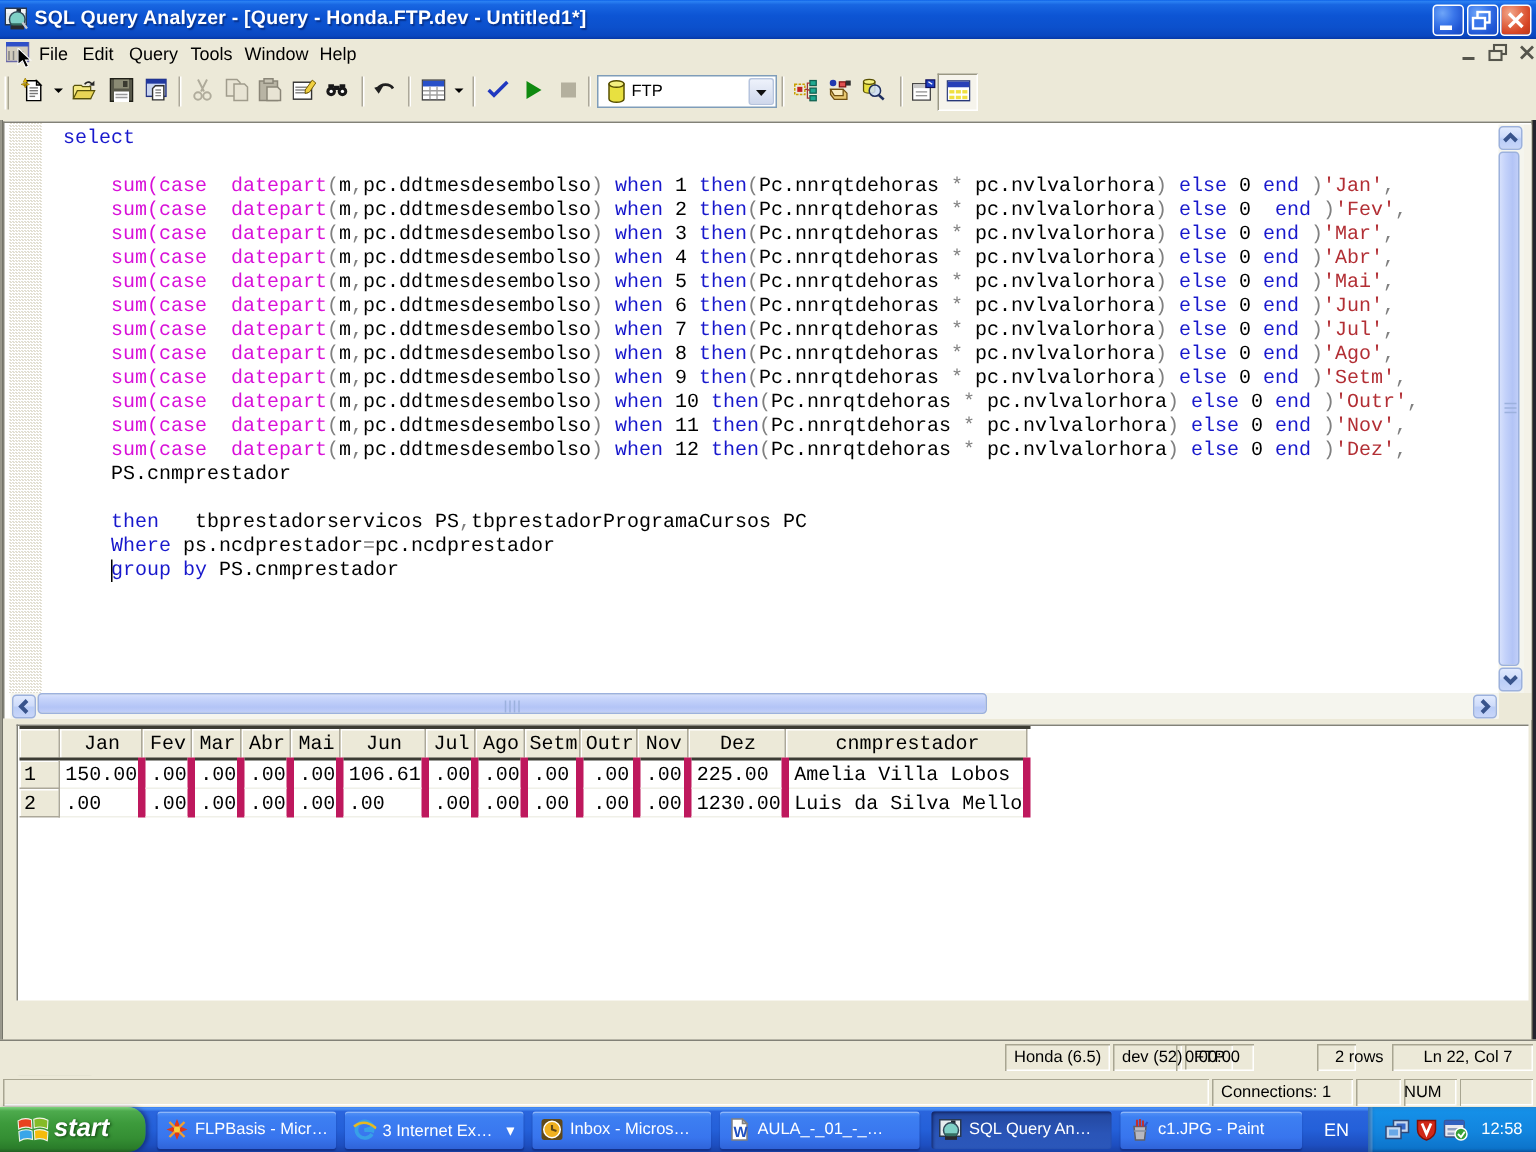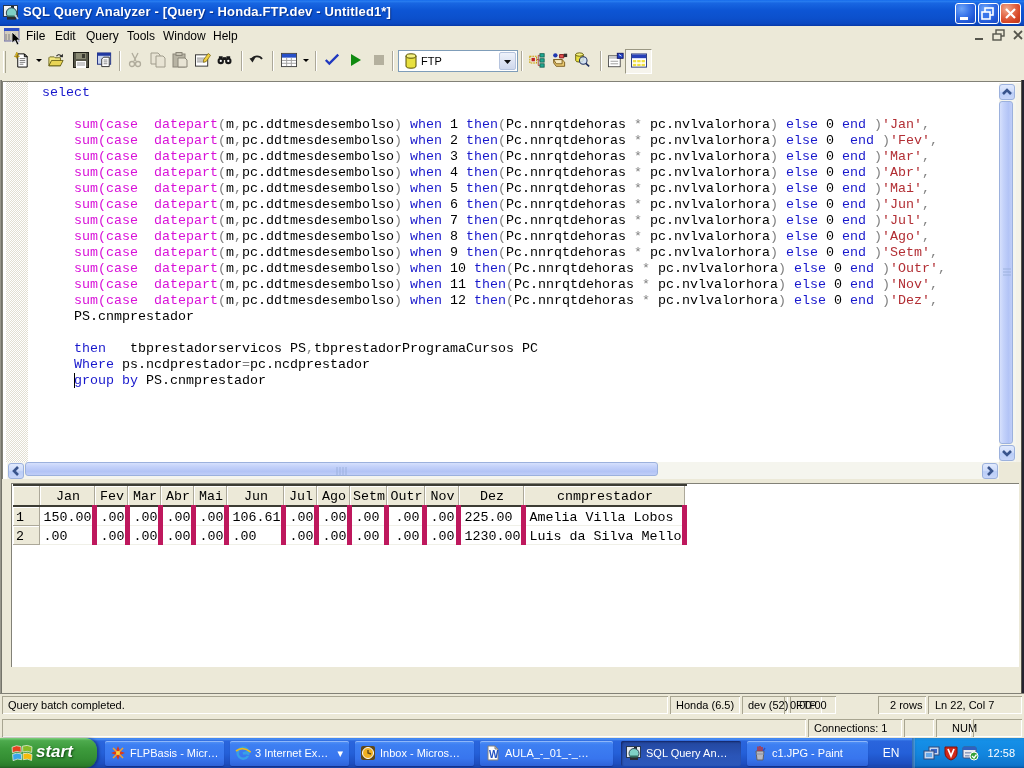--- a/index.html
+++ b/index.html
@@ -492,33 +492,32 @@
           <line x1="3" y1="6" x2="9" y2="6"></line>
           <line x1="3" y1="8.5" x2="9" y2="8.5"></line>
           <line x1="3" y1="11" x2="9" y2="11"></line>
         </g>
       </svg>
   <div class="lb" style="left:26px">Messages</div>
  </div>
 </div>
 
 <div class="abs" id="status1">
- <div class="panel" style="left:2px;width:666px">Query batch completed.</div>
  <div class="panel" style="left:670px;width:70px">Honda (6.5)</div>
  <div class="panel" style="left:742px;width:46px">dev (52)</div>
  <div class="panel" style="left:790px;width:32px">FTP</div>
  <div class="panel" style="left:784px;width:52px">0:00:00</div>
- <div class="panel" style="left:878px;width:48px;padding-left:12px">2 rows</div>
- <div class="panel" style="left:928px;width:94px;padding-left:7px">Ln 22, Col 7</div>
+ <div class="panel" style="left:878px;width:26px;padding-left:12px">2 rows</div>
+ <div class="panel" style="left:928px;width:94px;padding-left:21px">Ln 22, Col 7</div>
 </div>
 <div class="abs" id="status2">
  <div class="panel" style="left:2px;width:804px"></div>
  <div class="panel" style="left:808px;width:94px">Connections: 1</div>
  <div class="panel" style="left:904px;width:30px"></div>
- <div class="panel" style="left:936px;width:35px;padding-left:16px">NUM</div>
+ <div class="panel" style="left:936px;width:35px;padding-left:0">NUM</div>
  <div class="panel" style="left:973px;width:49px"></div>
 </div>
 
 <div class="abs" id="taskbar">
  <div id="startbtn">
   <svg style="position:absolute;left:11px;top:5px" width="22" height="20" viewBox="0 0 21 19">
    <g stroke="#eef4e6" stroke-width="0.7">
    <path d="M1 4 Q5 1.5 9.5 3.3 L9.8 8.8 Q5.3 7 1.4 9.2 Z" fill="#e8421f"></path>
    <path d="M11 3 Q15.5 1.2 20 3.6 L19.7 9 Q15.5 7 11.3 8.6 Z" fill="#85bb26"></path>
    <path d="M1.5 10.8 Q5.5 8.7 9.9 10.4 L10.2 15.9 Q6 14.3 2 16.8 Z" fill="#39a6e9"></path>

